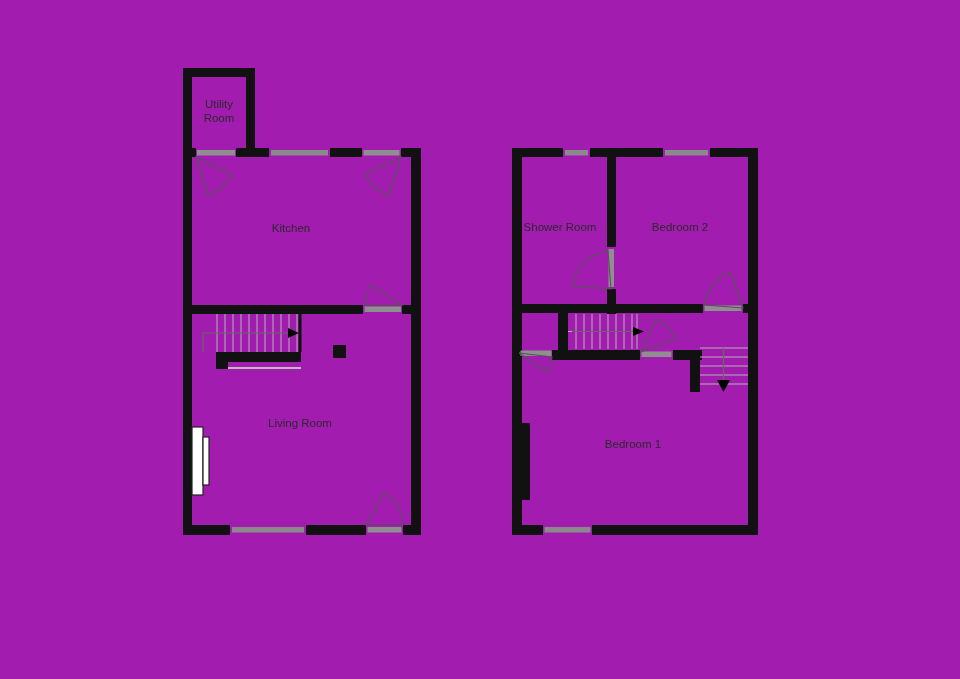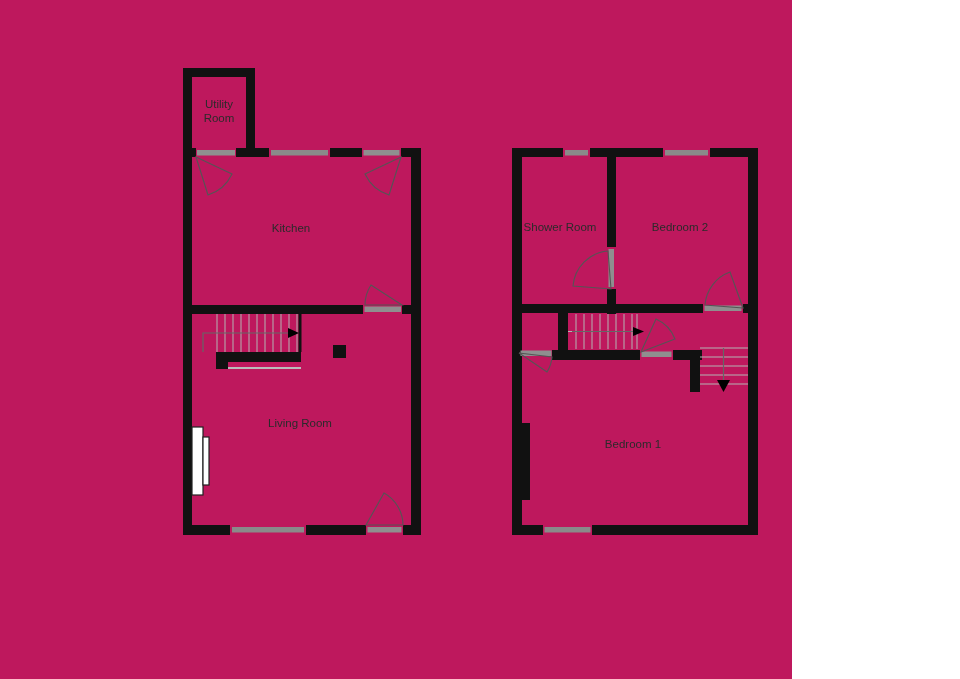--- a/index.html
+++ b/index.html
@@ -1,16 +1,16 @@
 <!DOCTYPE html>
 <html><head>
 <meta charset="utf-8">
 <style>
   html,body{margin:0;padding:0;background:#ffffff;}
-  .canvas{position:relative;width:792px;height:679px;background:#be185d;overflow:hidden;}
+  .canvas{position:relative;width:960px;height:679px;background:#a21caf;overflow:hidden;}
   svg{display:block;}
   .wall{fill:#111111;stroke:none;}
   .win{fill:#8a8a8a;stroke:none;}
   .sill{fill:#8f8f8f;stroke:none;}
   .arc{fill:none;stroke:#555555;stroke-width:1.1;}
   .tread{stroke:#b4b4b4;stroke-width:1;fill:none;}
   .edge{stroke:#111111;stroke-width:3;fill:none;}
   .faint{stroke:#bbbbbb;stroke-width:2;fill:none;}
   .arrowline{stroke:#666666;stroke-width:1.2;fill:none;}
   .ah{fill:#000000;stroke:none;}

